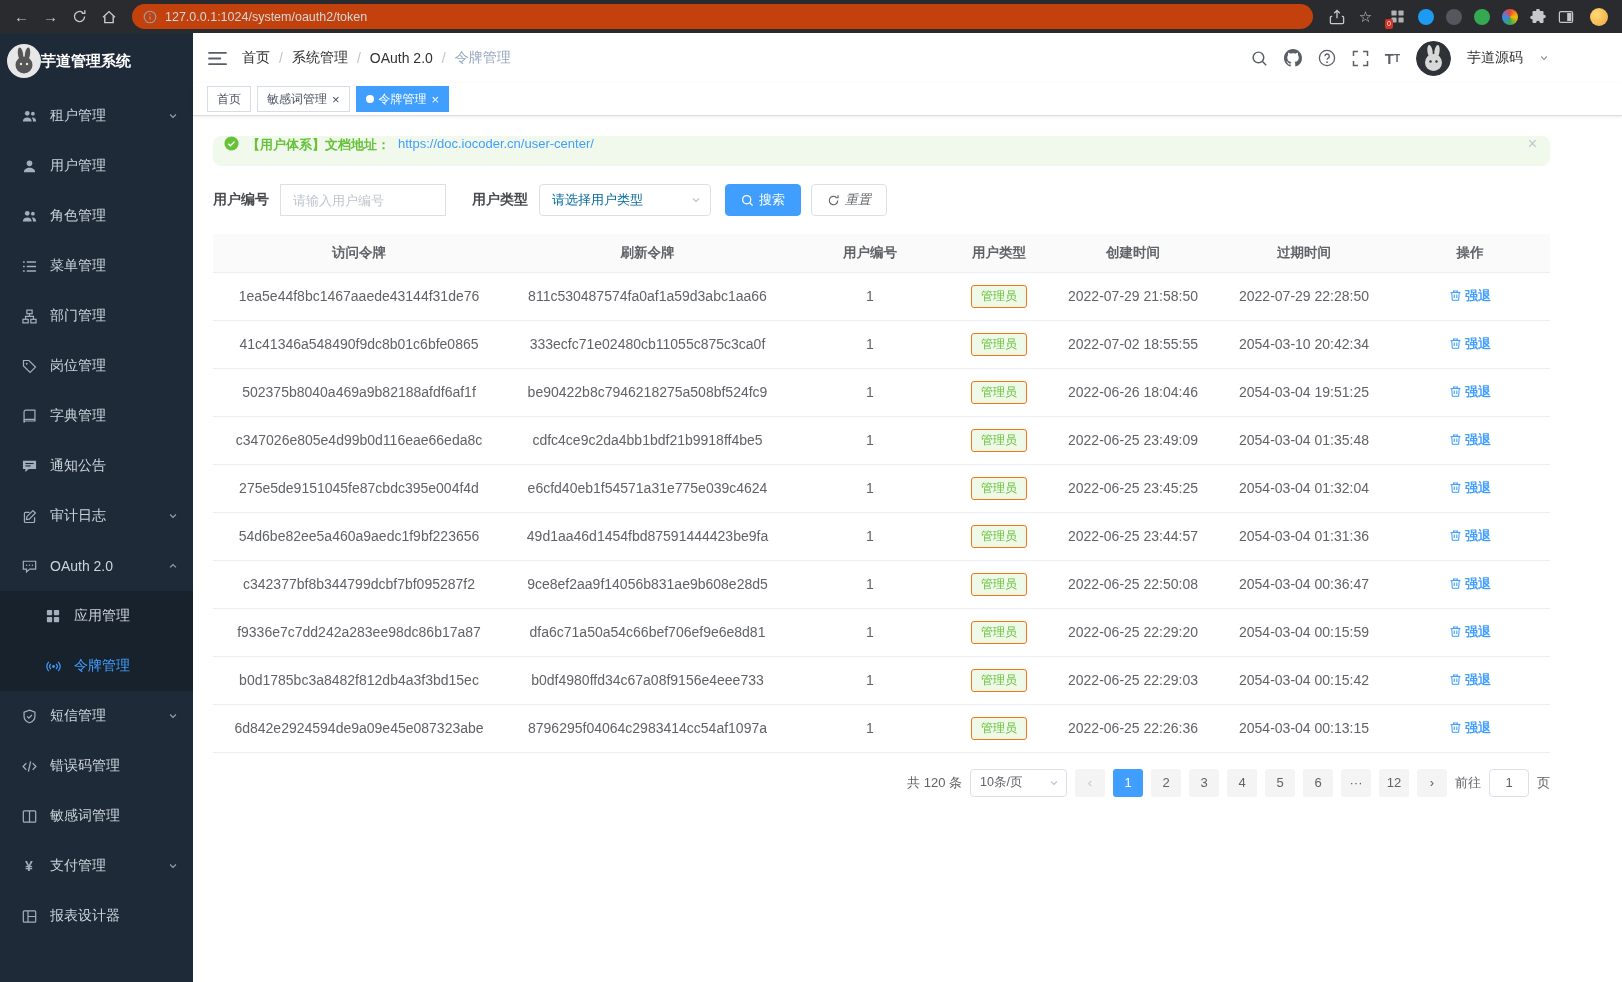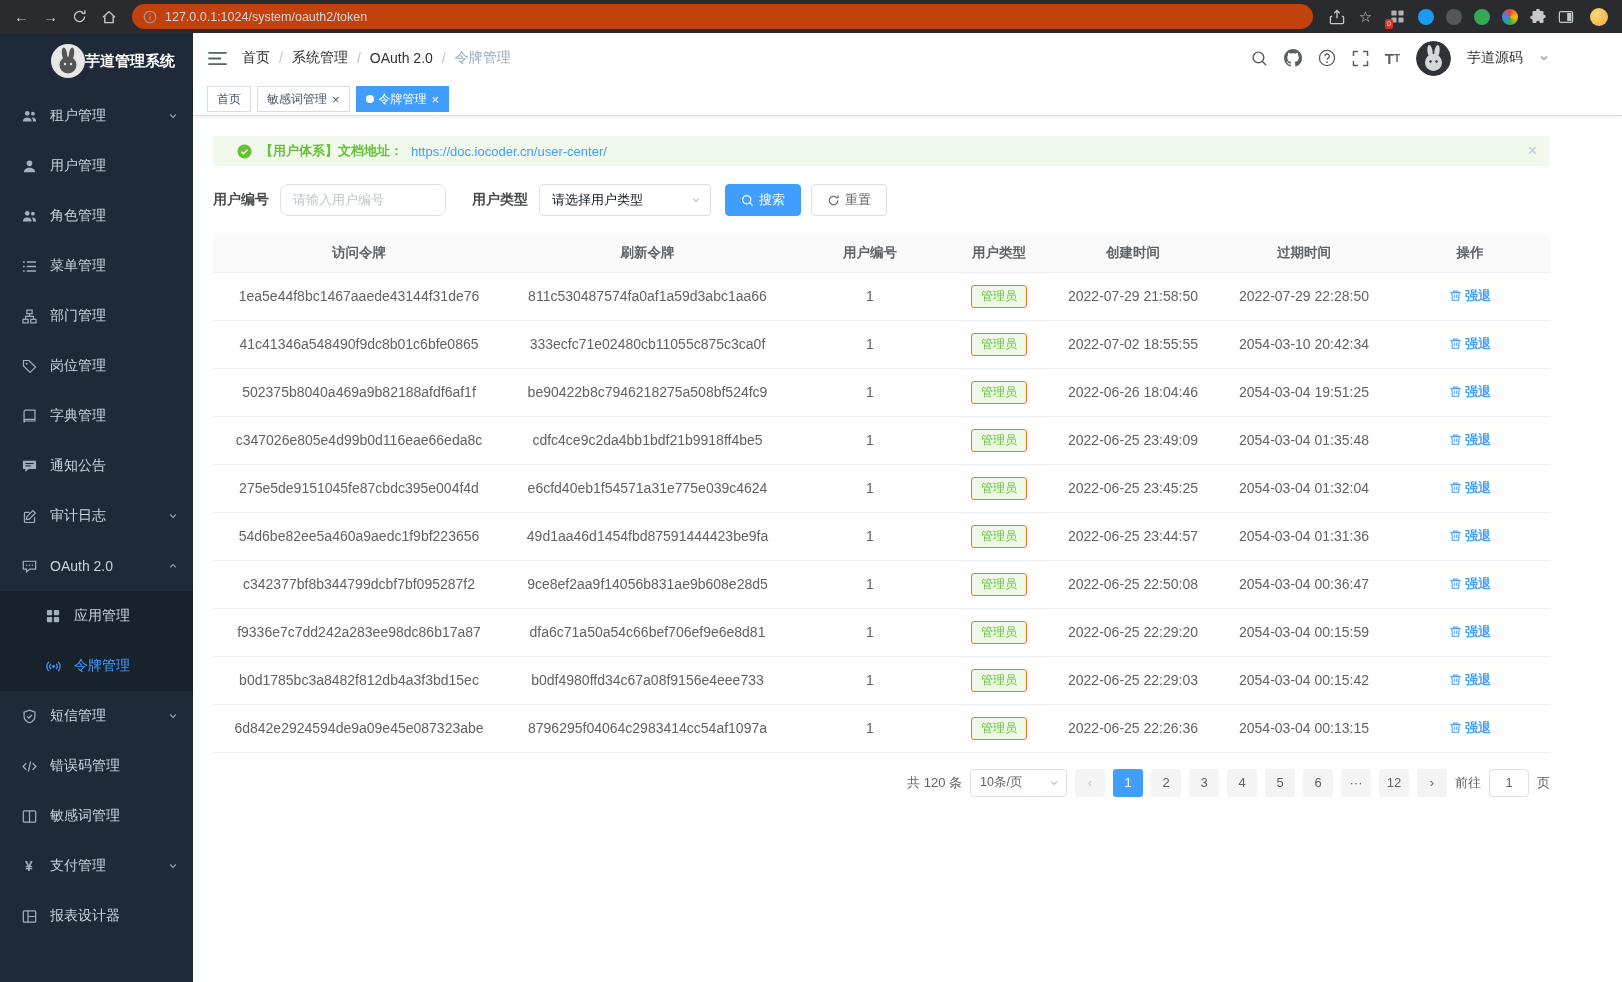--- a/index.html
+++ b/index.html
@@ -16,21 +16,21 @@
   .ext-ico { position:relative; width:17px; height:17px; display:flex; align-items:center; justify-content:center; cursor:pointer; }
   .dot-circle { width:16px; height:16px; border-radius:50%; display:block; }
   .badge { position:absolute; left:-4px; bottom:-4px; background:#d93025; color:#fff; font-size:7px; line-height:8px; padding:1px 2px; border-radius:2px; font-style:normal; }
   .profile-dot { width:18px; height:18px; border-radius:50%; background:radial-gradient(circle at 35% 35%, #ffd976, #f0a73c); margin:0 6px; cursor:pointer; flex-shrink:0; }
 
   
   .app { flex:1; display:flex; min-height:0; }
 
   
   .sidebar { width:193px; flex-shrink:0; background:#1e2a38; display:flex; flex-direction:column; }
-  .logo-row { height:56px; display:flex; align-items:center; padding:0 18px; cursor:pointer; flex-shrink:0;justify-content:flex-end; }
+  .logo-row { height:56px; display:flex; align-items:center; padding:0 7px; cursor:pointer; flex-shrink:0; }
   .logo-title { color:#fff; font-size:15px; font-weight:bold; white-space:nowrap; }
   .menu { flex:1; padding-top:2px; overflow:hidden; }
   .menu-item { position:relative; height:50px; display:flex; align-items:center; gap:13px; padding:0 30px 0 21px; color:#cdd4db; font-size:14px; cursor:pointer; white-space:nowrap; }
   .menu-item .mi-icon { width:16px; display:flex; justify-content:center; color:#a3afba; flex-shrink:0; }
   .menu-item.sub { padding-left:45px; background:rgba(0,0,0,0.18); }
   .menu-item.active, .menu-item.active .mi-icon { color:#409eff; }
   .mi-arrow { position:absolute; right:15px; color:#96a1ab; display:flex; }
   .yen-glyph { font-weight:bold; font-size:14px; }
 
   
@@ -51,36 +51,36 @@
 
   
   .tabs-bar { height:33px; display:flex; align-items:center; gap:6px; padding:0 14px; border-bottom:1px solid #d8dce5; box-shadow:0 1px 3px rgba(0,0,0,.08); flex-shrink:0; }
   .tab { height:26px; display:flex; align-items:center; gap:5px; padding:0 9px; border:1px solid #d8dce5; background:#fff; color:#495060; font-size:12px; cursor:pointer; white-space:nowrap; }
   .tab.active { background:#409eff; border-color:#409eff; color:#fff; }
   .tab .dot { width:8px; height:8px; border-radius:50%; background:#fff; }
   .tab .close { font-size:13px; line-height:1; }
 
   
   .content { flex:1; padding:20px 72px 0 20px; overflow:hidden; }
-  .alert { position:relative; height:30px; background:#f0f9eb; border-radius:0; display:flex; align-items:center; gap:8px; padding:0 24px; }
+  .alert { position:relative; height:30px; background:#f0f9eb; border-radius:8px; display:flex; align-items:flex-start; gap:8px; padding:0 11px; }
   .alert-label { font-size:13px; font-weight:bold; color:#67c23a; }
   .alert-link { font-size:13px; color:#409eff; text-decoration:none; cursor:pointer; }
   .alert-close { position:absolute; right:13px; color:#c0c4cc; font-size:16px; cursor:pointer; line-height:1; }
 
   .filters { margin-top:18px; display:flex; align-items:center; }
   .f-label { font-size:14px; font-weight:bold; color:#484a4d; margin-right:11px; white-space:nowrap; }
   .f-label.g2 { margin-left:26px; }
-  .f-input { width:166px; height:32px; border:1px solid #dcdfe6; border-radius:8px; padding:0 12px; font-size:13px; color:#606266; outline:none; font-family:Liberation Serif, serif; }
+  .f-input { width:166px; height:32px; border:1px solid #dcdfe6; border-radius:0; padding:0 12px; font-size:13px; color:#606266; outline:none; font-family:Liberation Sans, sans-serif; }
   .f-input::placeholder { color:#bfc4cc; }
   .f-select { width:172px; height:32px; border:1px solid #dcdfe6; border-radius:4px; padding:0 9px 0 12px; display:flex; align-items:center; justify-content:space-between; cursor:pointer; }
-  .f-select .ph { font-size:13px; color:#0f172a; }
+  .f-select .ph { font-size:13px; color:#0369a1; }
   .chev { color:#c0c4cc; display:flex; }
   .btn { height:32px; display:inline-flex; align-items:center; gap:5px; padding:0 15px; border:1px solid #dcdfe6; border-radius:4px; background:#fff; color:#606266; font-size:13px; cursor:pointer; font-family:inherit; }
   .btn.primary { background:#409eff; border-color:#409eff; color:#fff; margin-left:14px; }
-  .btn.plain { margin-left:10px; }
+  .btn.plain { margin-left:10px;font-style:italic; }
 
   table.data-table { width:100%; margin-top:18px; border-collapse:collapse; table-layout:fixed; }
   .data-table th { height:38px; background:#fafafa; border-bottom:1px solid #ebeef5; font-size:13.5px; font-weight:bold; color:#5f6368; text-align:center; overflow:hidden; }
   .data-table td { height:48px; border-bottom:1px solid #ebeef5; font-size:14px; color:#606266; text-align:center; overflow:hidden; white-space:nowrap; }
   .tag-success { display:inline-block; padding:2px 9px; border:1px solid #f97316; border-radius:3px; background:#eef9e8; color:#67c23a; font-size:12px; }
   .action-link { display:inline-flex; align-items:center; gap:3px; color:#409eff; font-size:13px; cursor:pointer;font-weight:bold; }
 
   .pagination { margin-top:16px; display:flex; align-items:center; justify-content:flex-end; gap:8px; font-size:13px; color:#606266; }
   .page-size { width:97px; height:28px; border:1px solid #dcdfe6; border-radius:4px; display:flex; align-items:center; justify-content:space-between; padding:0 7px 0 9px; cursor:pointer; font-size:12.5px; }
   .page-list { display:flex; align-items:center; gap:8px; }

